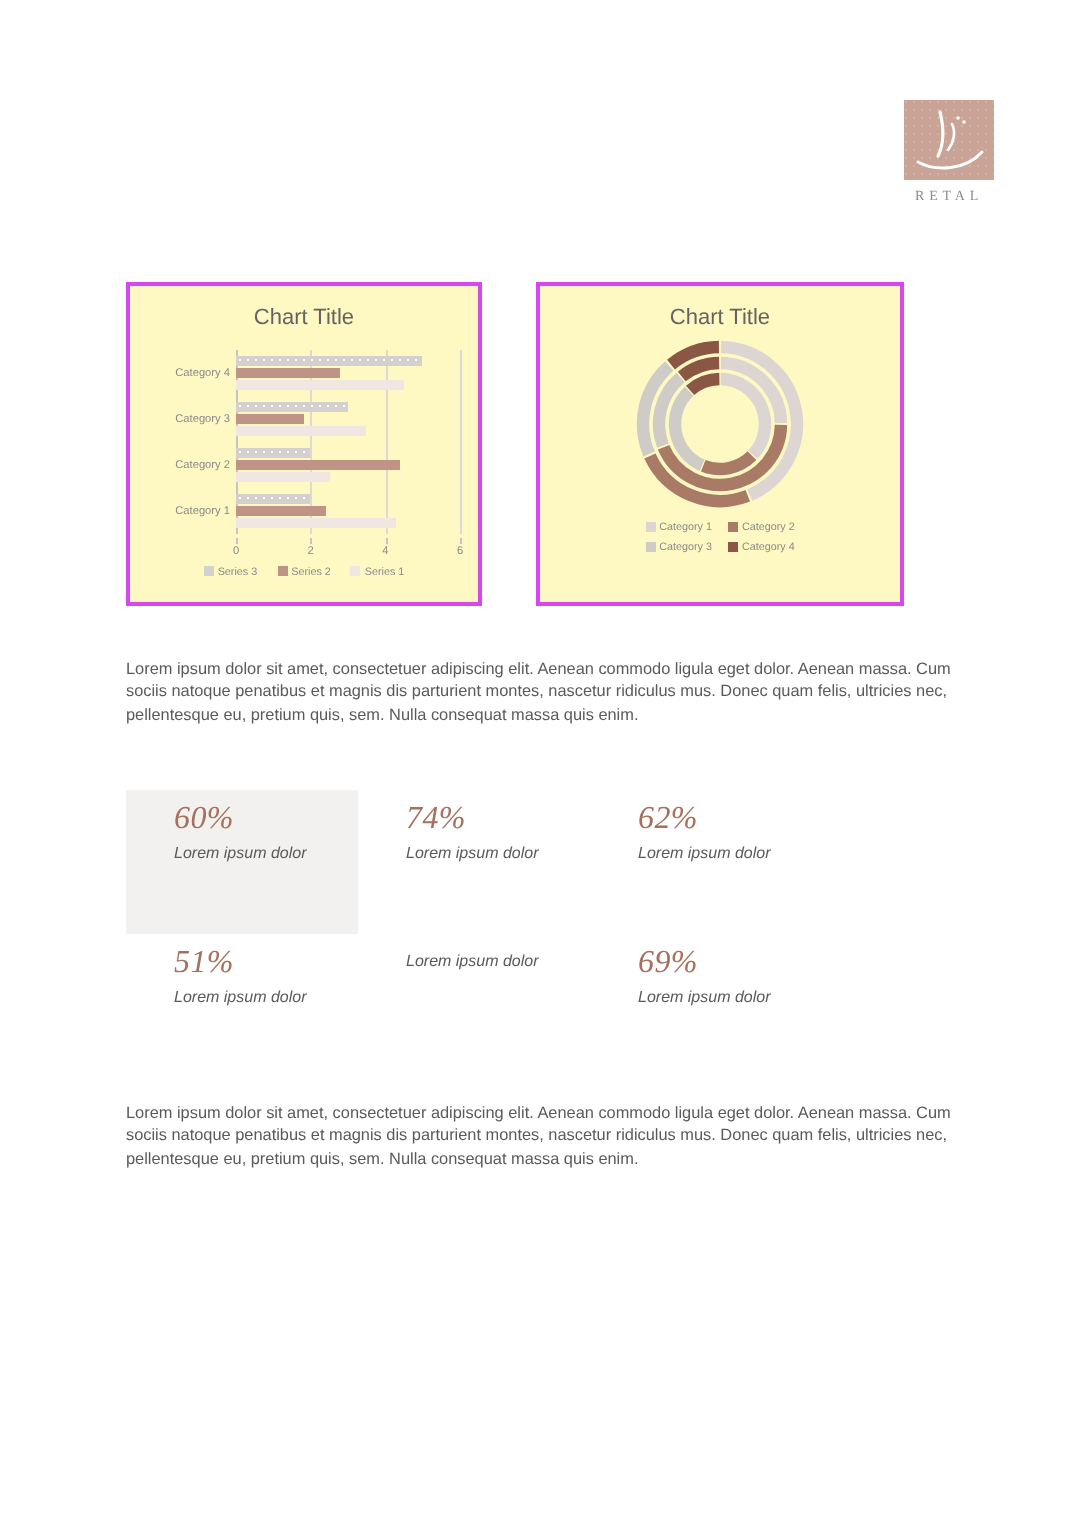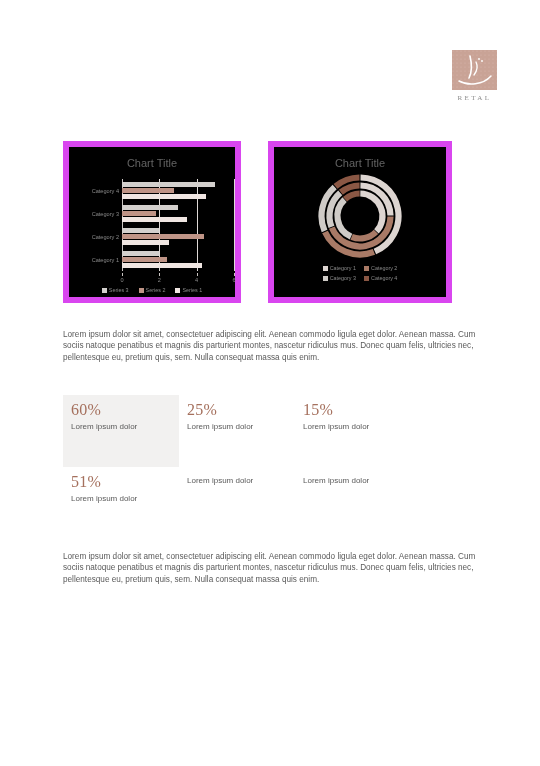--- a/index.html
+++ b/index.html
@@ -16,21 +16,21 @@
     width:45px;height:40px;background:#c9a396;position:relative;overflow:hidden;
   }
   .logo-mark svg{position:absolute;left:0;top:0;}
   .logo-word{
     margin-top:4px;font-size:7px;letter-spacing:2.4px;color:#8d8d8d;
     font-family:"Liberation Serif",serif;
   }
 
   
   .card{
-    position:absolute;background:#000000;border:6px solid #d946ef;box-sizing:border-box;
+    position:absolute;background:#fef9c3;border:2px solid #d946ef;box-sizing:border-box;
   }
   #bar-card{left:63px;top:141px;width:178px;height:162px;}
   #donut-card{left:268px;top:141px;width:184px;height:162px;}
 
   .chart-title{
     text-align:center;font-size:11px;color:#636363;margin-top:10px;
     font-family:"Liberation Sans",sans-serif;font-weight:400;
   }
 
   
@@ -72,21 +72,21 @@
   .para{
     position:absolute;left:63px;width:415px;font-size:8.2px;line-height:11.4px;
     color:#5a5a5a;text-align:left;
   }
   #para-1{top:329px;}
   #para-2{top:551px;}
 
   
   .stats{position:absolute;left:63px;top:395px;width:415px;}
   .stat-row{display:flex;}
-  .stat-cell{width:116px;box-sizing:border-box;padding:6px 8px 8px 8px;position:relative;}
+  .stat-cell{width:116px;box-sizing:border-box;padding:6px 8px 8px 24px;position:relative;font-style:italic;}
   .stat-cell.tall{height:72px;}
   .stat-cell.short{height:46px;}
   .stat-cell.highlight{background:#f2f1f0;}
   .stat-value{
     font-family:"Liberation Serif",serif;font-size:16px;color:#a5705d;line-height:18px;
     letter-spacing:.2px;
   }
   .stat-label{font-size:8px;color:#5a5a5a;margin-top:2px;line-height:11px;}
 </style>
 </head>
@@ -182,37 +182,38 @@
 
   <div class="para" id="para-1">Lorem ipsum dolor sit amet, consectetuer adipiscing elit. Aenean commodo ligula eget dolor. Aenean massa. Cum sociis natoque penatibus et magnis dis parturient montes, nascetur ridiculus mus. Donec quam felis, ultricies nec, pellentesque eu, pretium quis, sem. Nulla consequat massa quis enim.</div>
 
   <div class="stats" id="stats-grid">
       <div class="stat-row">
         <div class="stat-cell tall highlight">
           <div class="stat-value">60%</div>
           <div class="stat-label">Lorem ipsum dolor</div>
         </div>
         <div class="stat-cell tall">
-          <div class="stat-value">25%</div>
+          <div class="stat-value">74%</div>
           <div class="stat-label">Lorem ipsum dolor</div>
         </div>
         <div class="stat-cell tall">
-          <div class="stat-value">15%</div>
+          <div class="stat-value">62%</div>
           <div class="stat-label">Lorem ipsum dolor</div>
         </div>
       </div>
       <div class="stat-row">
         <div class="stat-cell short">
           <div class="stat-value">51%</div>
           <div class="stat-label">Lorem ipsum dolor</div>
         </div>
         <div class="stat-cell short">
           <div class="stat-label">Lorem ipsum dolor</div>
         </div>
         <div class="stat-cell short">
+          <div class="stat-value">69%</div>
           <div class="stat-label">Lorem ipsum dolor</div>
         </div>
       </div>
     </div>
 
   <div class="para" id="para-2">Lorem ipsum dolor sit amet, consectetuer adipiscing elit. Aenean commodo ligula eget dolor. Aenean massa. Cum sociis natoque penatibus et magnis dis parturient montes, nascetur ridiculus mus. Donec quam felis, ultricies nec, pellentesque eu, pretium quis, sem. Nulla consequat massa quis enim.</div>
 
 </div>
 
 </body></html>

